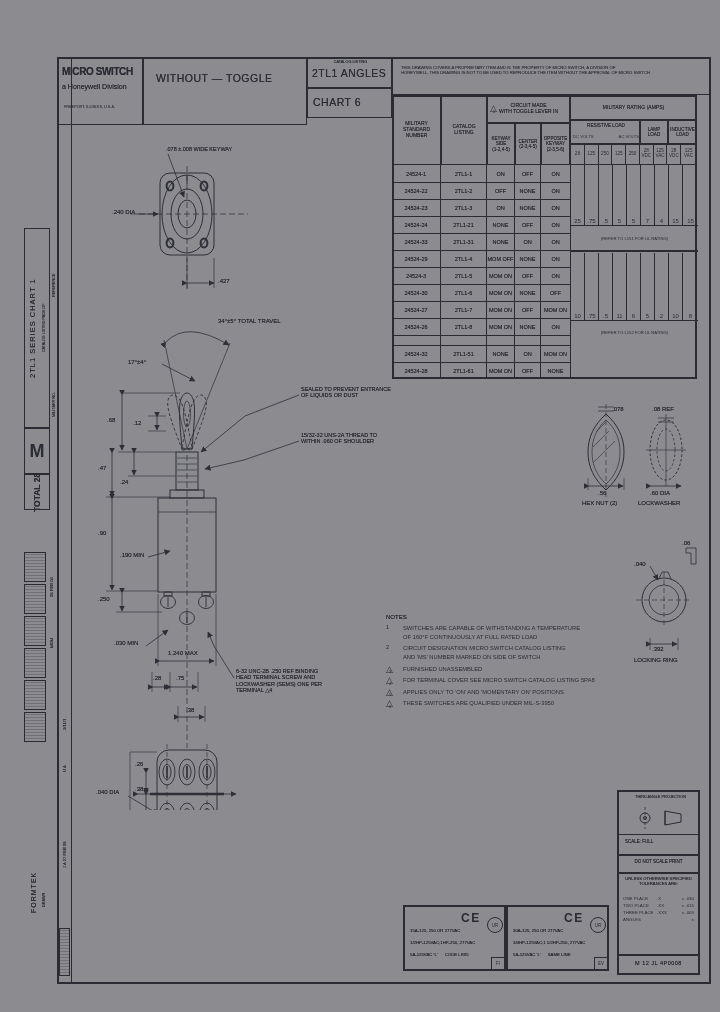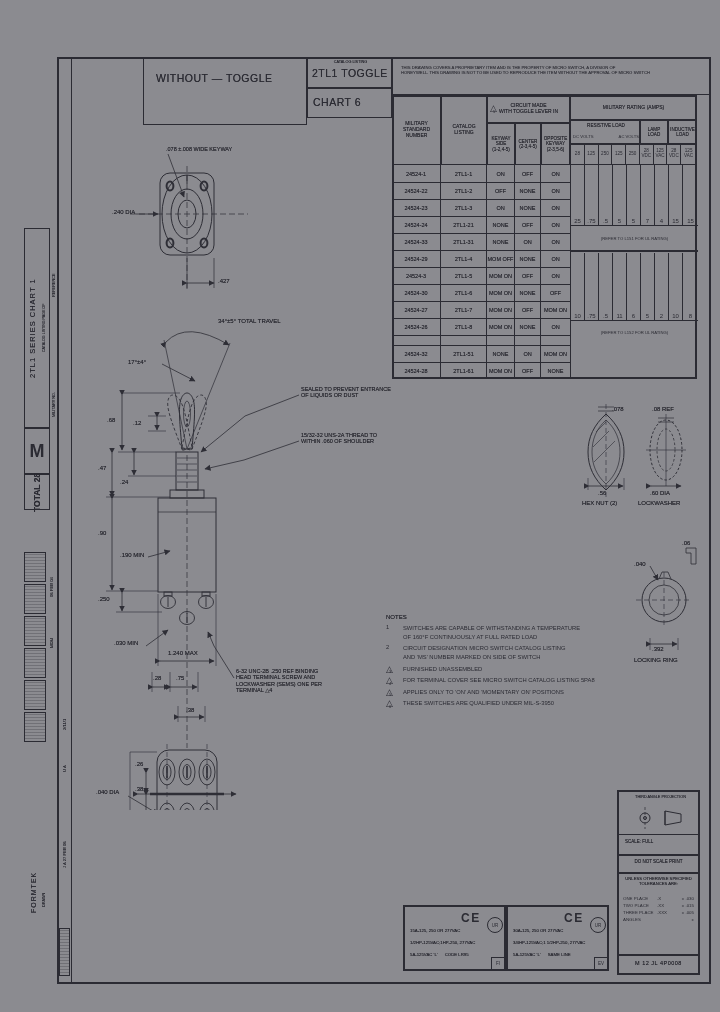--- a/index.html
+++ b/index.html
@@ -39,26 +39,31 @@
   .tolrow span:nth-child(3){flex:1;text-align:right;}
 </style>
 </head>
 <body>
 
 <div id="page">
 
   <div class="box" style="left:57px;top:57px;width:654px;height:927px;border-width:2px;"></div>
   <div class="abs" style="left:71px;top:57px;width:0;height:927px;border-left:1.2px solid #2b2b33;"></div>
 
+  <div class="box" style="left:57px;top:57px;width:86px;height:68px;">
+    <div class="t b" style="left:4px;top:8px;font-size:10px;letter-spacing:-.4px;">MICRO SWITCH</div>
+    <div class="t f7" style="left:4px;top:25px;">a Honeywell Division</div>
+    <div class="t f38" style="left:6px;top:47px;opacity:.8;">FREEPORT, ILLINOIS, U.S.A.</div>
+  </div>
   <div class="box" style="left:143px;top:57px;width:164px;height:68px;">
     <div class="t f10" style="left:12px;top:14px;">WITHOUT — TOGGLE</div>
   </div>
   <div class="box" style="left:307px;top:57px;width:85px;height:31px;">
     <div class="t f38 abs" style="left:0;top:2px;width:85px;text-align:center;">CATALOG LISTING</div>
-    <div class="t f10" style="left:4px;top:9px;">2TL1 TOGGLE</div>
+    <div class="t f10" style="left:4px;top:9px;">2TL1 ANGLES</div>
   </div>
   <div class="box" style="left:307px;top:88px;width:85px;height:30px;">
     <div class="t f10" style="left:5px;top:7px;">CHART 6</div>
   </div>
   <div class="box" style="left:392px;top:57px;width:319px;height:38px;">
     <div class="t f42" style="left:8px;top:8px;width:300px;opacity:.85;">THIS DRAWING COVERS A PROPRIETARY ITEM AND IS THE PROPERTY OF MICRO SWITCH, A DIVISION OF
 HONEYWELL. THIS DRAWING IS NOT TO BE USED TO REPRODUCE THE ITEM WITHOUT THE APPROVAL OF MICRO SWITCH</div>
   </div>
 
   <div class="box" style="left:392px;top:95px;width:305px;height:284px;border-width:2px;"></div>

